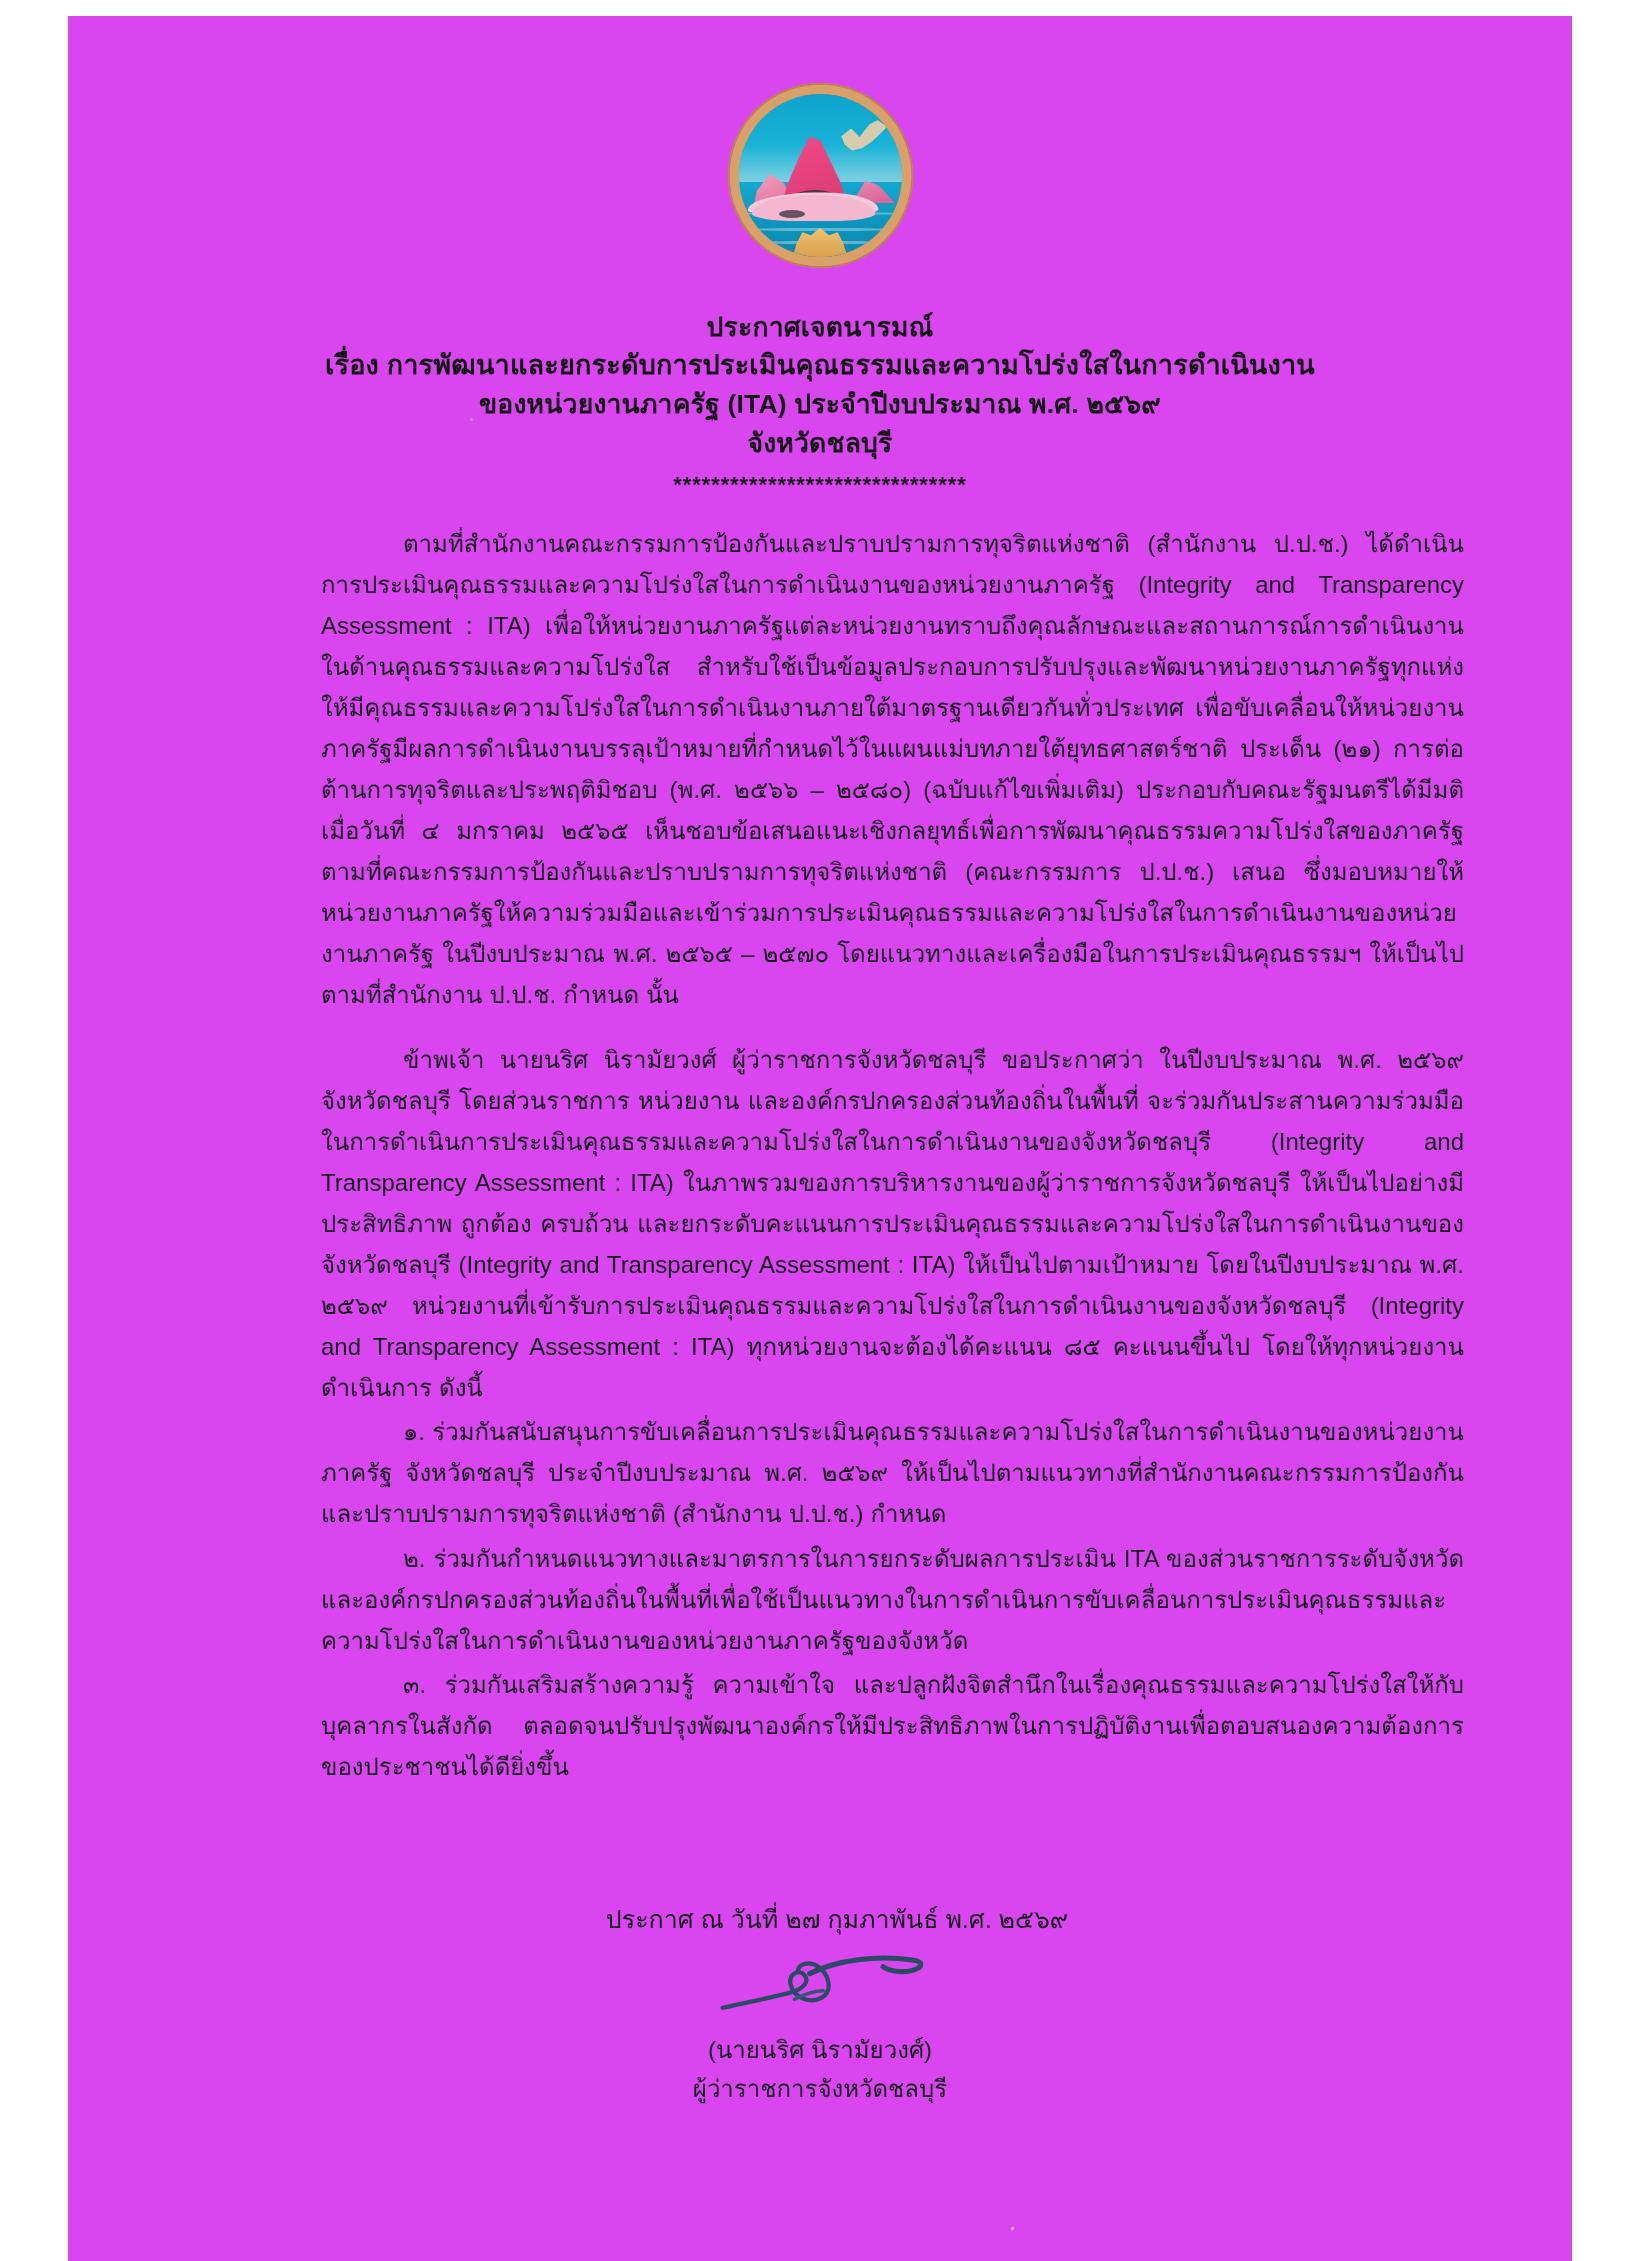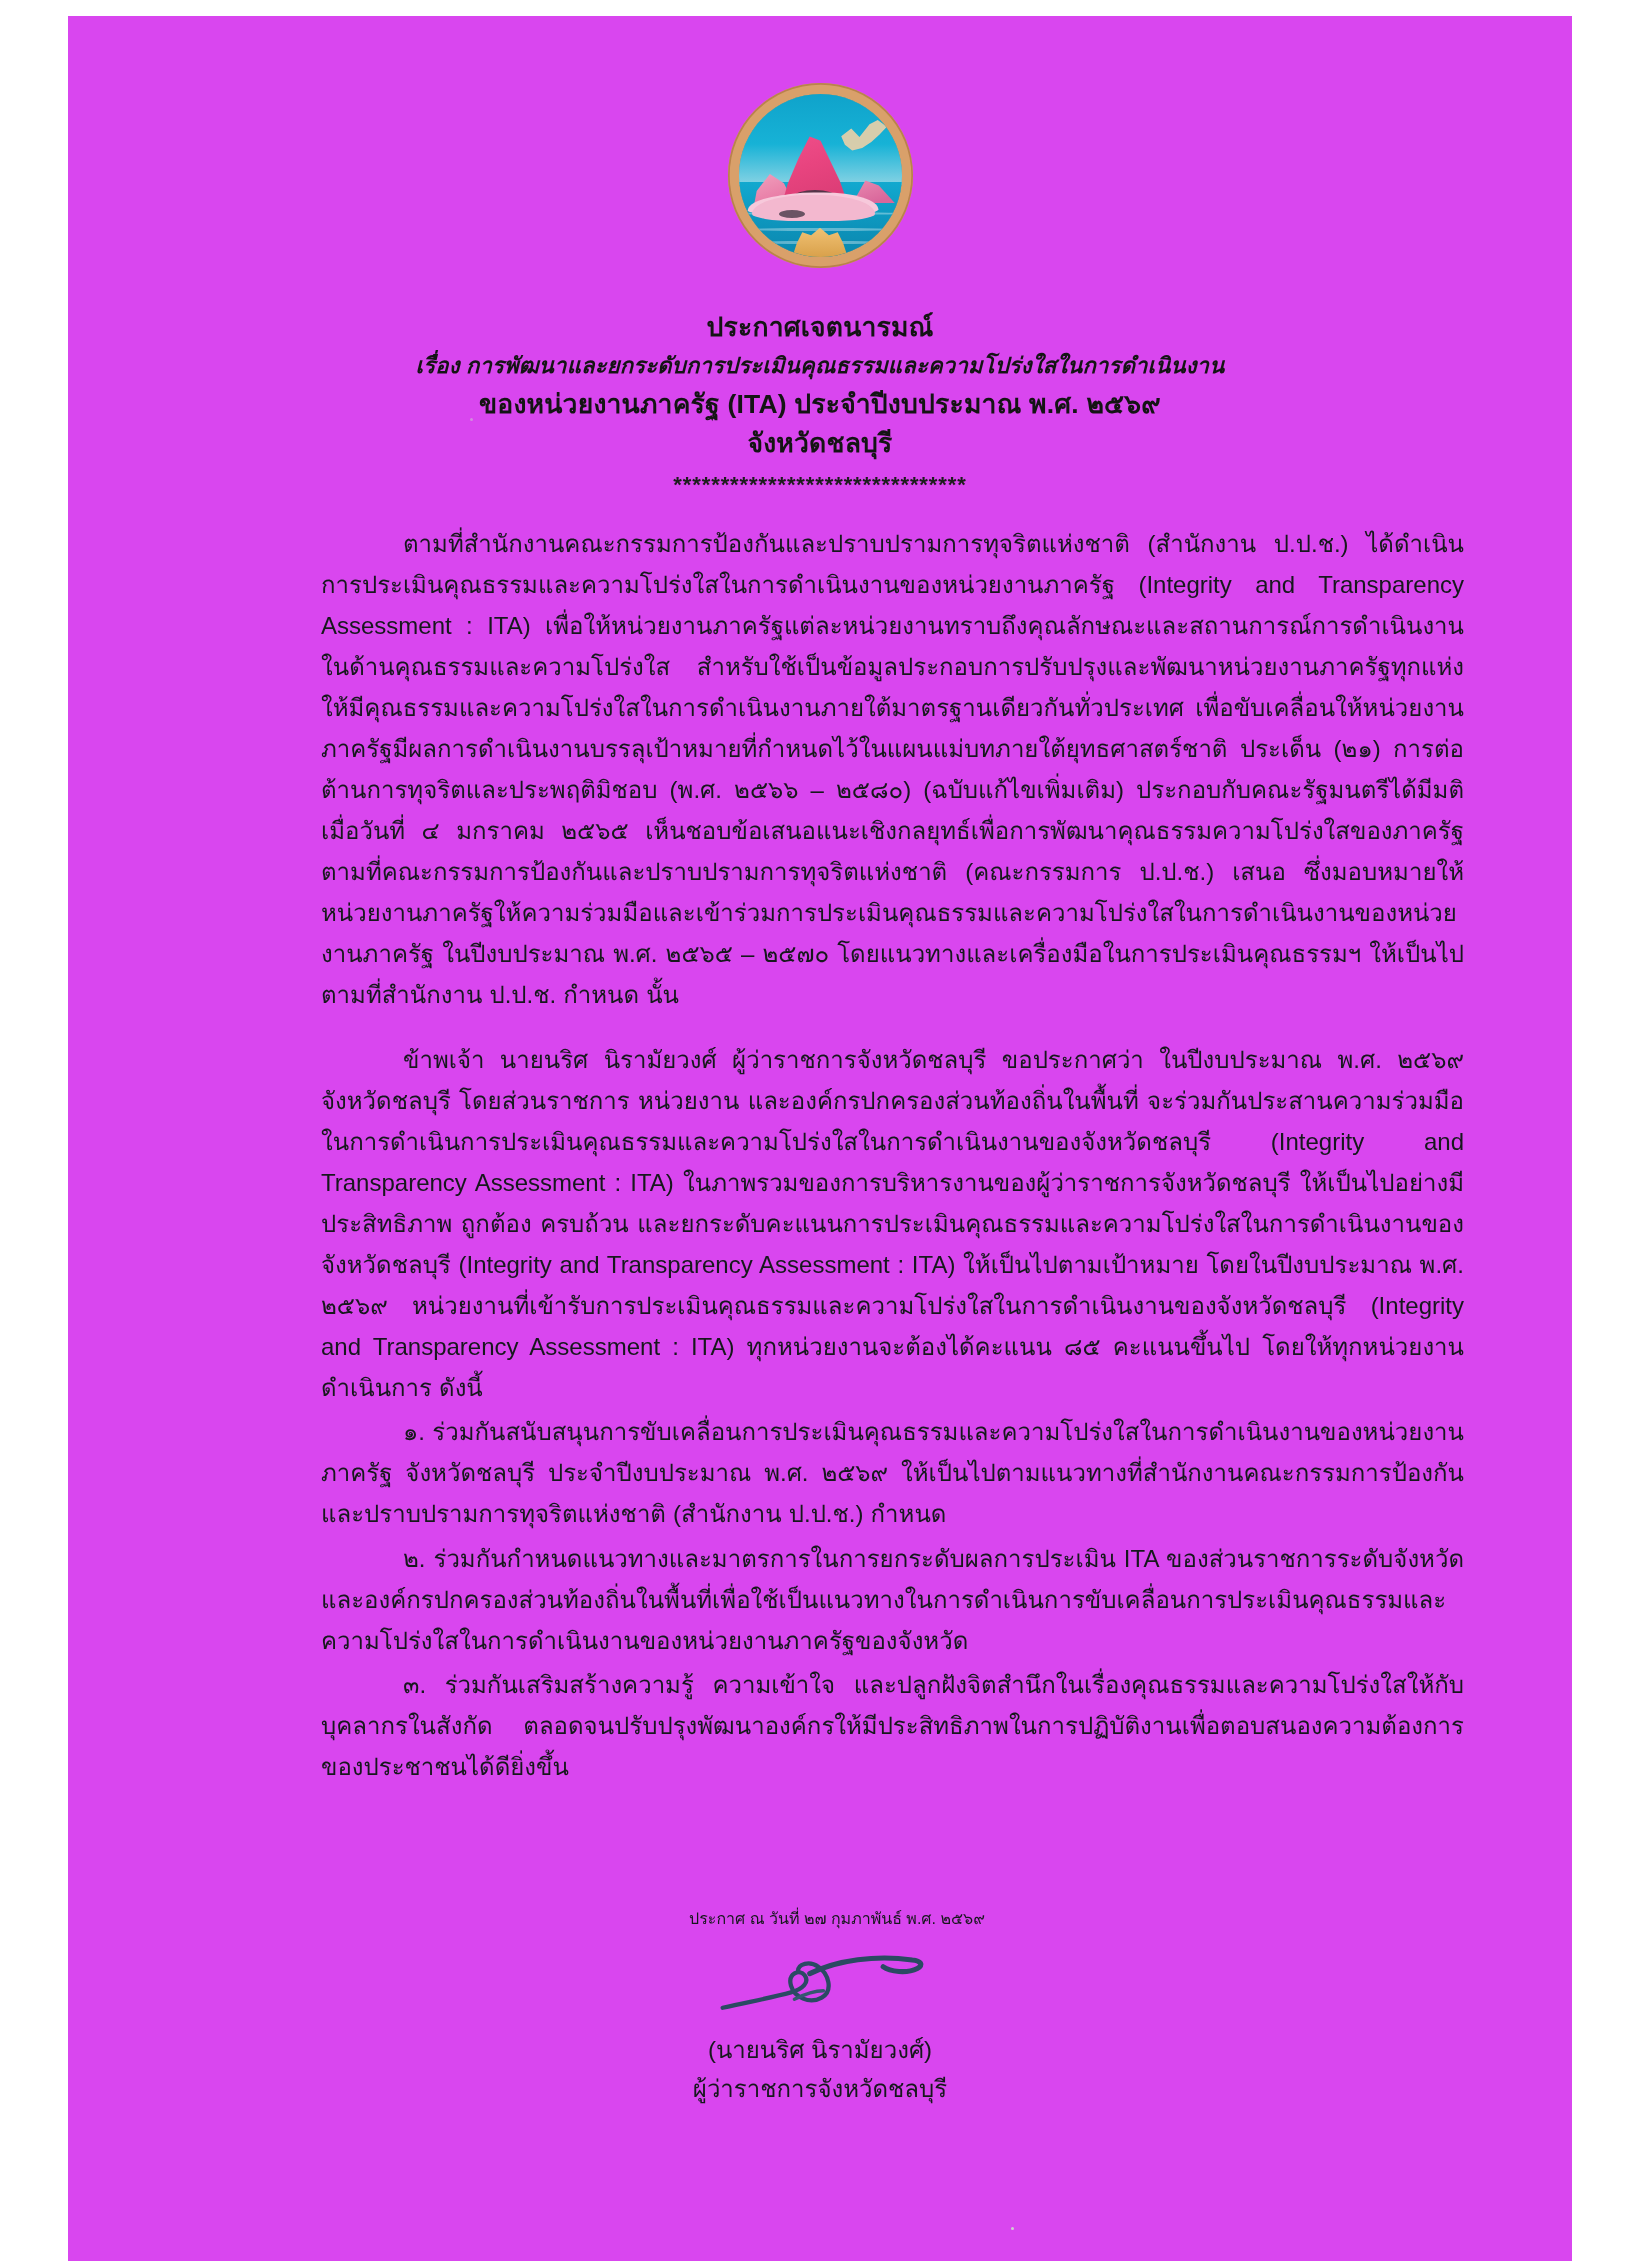--- a/index.html
+++ b/index.html
@@ -154,21 +154,21 @@
     left: 0;
     width: 100%;
     text-align: center;
   }
   .header .hline {
     font-weight: bold;
     color: #141414;
     letter-spacing: 0.2px;
   }
   .hl-1 { font-size: 26.5px; line-height: 38px; }
-  .hl-2 { font-size: 22px; line-height: 39px; font-style: italic; }
+  .hl-2 { font-size: 27px; line-height: 39px; }
   .hl-3 { font-size: 26.5px; line-height: 39px; }
   .hl-4 { font-size: 26.5px; line-height: 39px; }
   .stars {
     margin-top: 8.5px;
     font-size: 22px;
     font-weight: bold;
     letter-spacing: 0.9px;
     color: #1c1c1c;
     white-space: nowrap;
   }
@@ -203,21 +203,21 @@
 
   
   .sig-block {
     position: absolute;
     top: 1884px;
     left: 0;
     width: 100%;
     text-align: center;
   }
   .sig-date {
-    font-size: 16px;
+    font-size: 25px;
     line-height: 38px;
     color: #16181c;
     padding-left: 34px;
   }
   .sig-mark {
     position: relative;
     height: 82px;
     margin-top: 10.3px;
   }
   .sig-mark svg {

